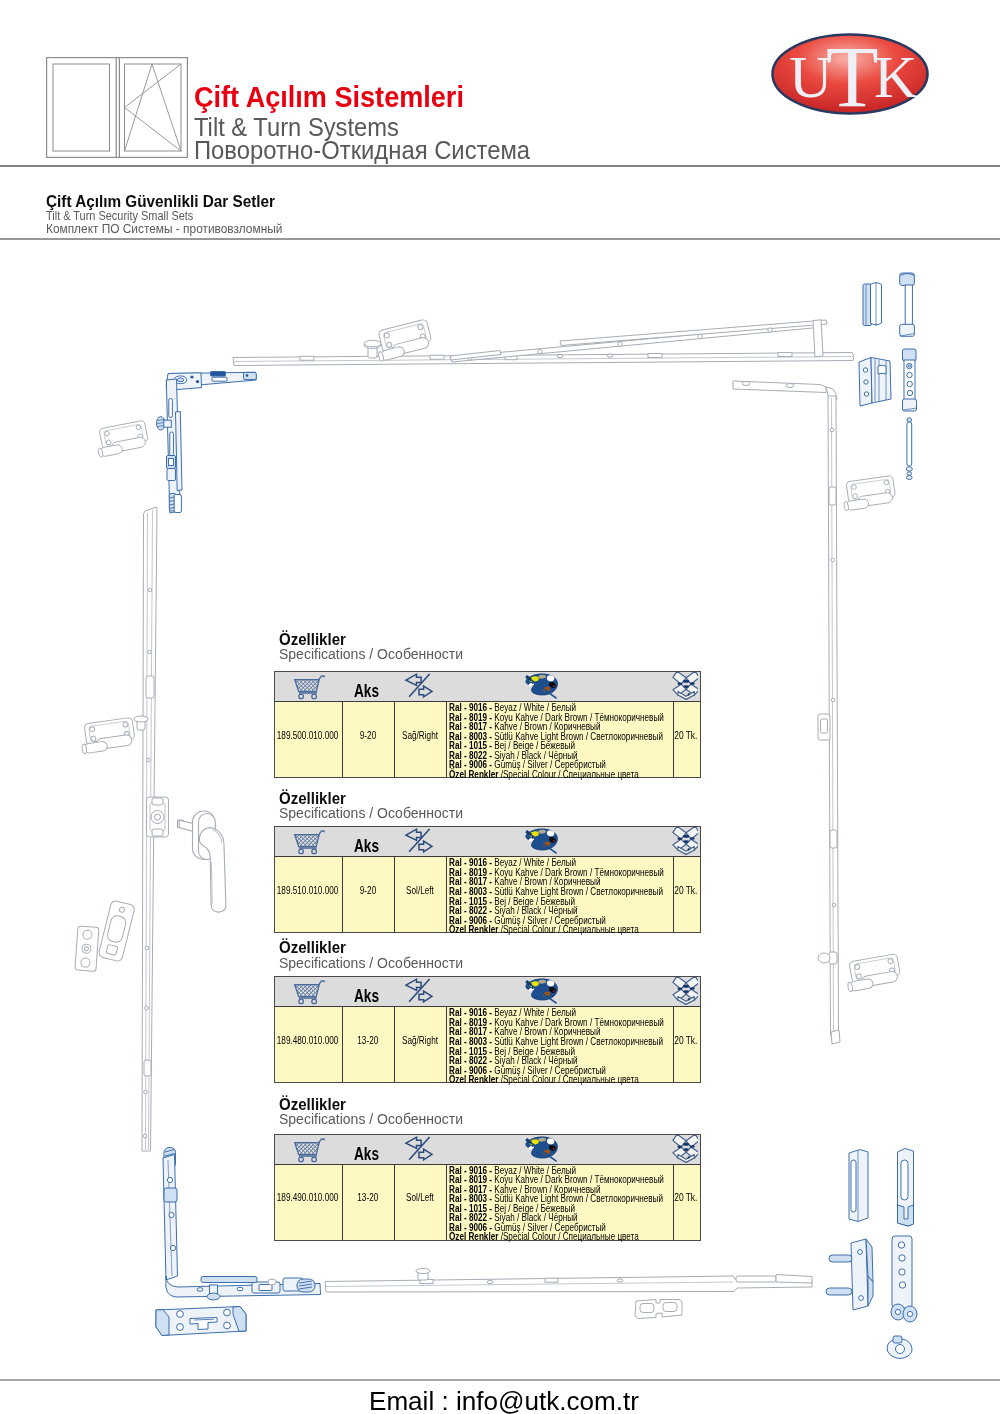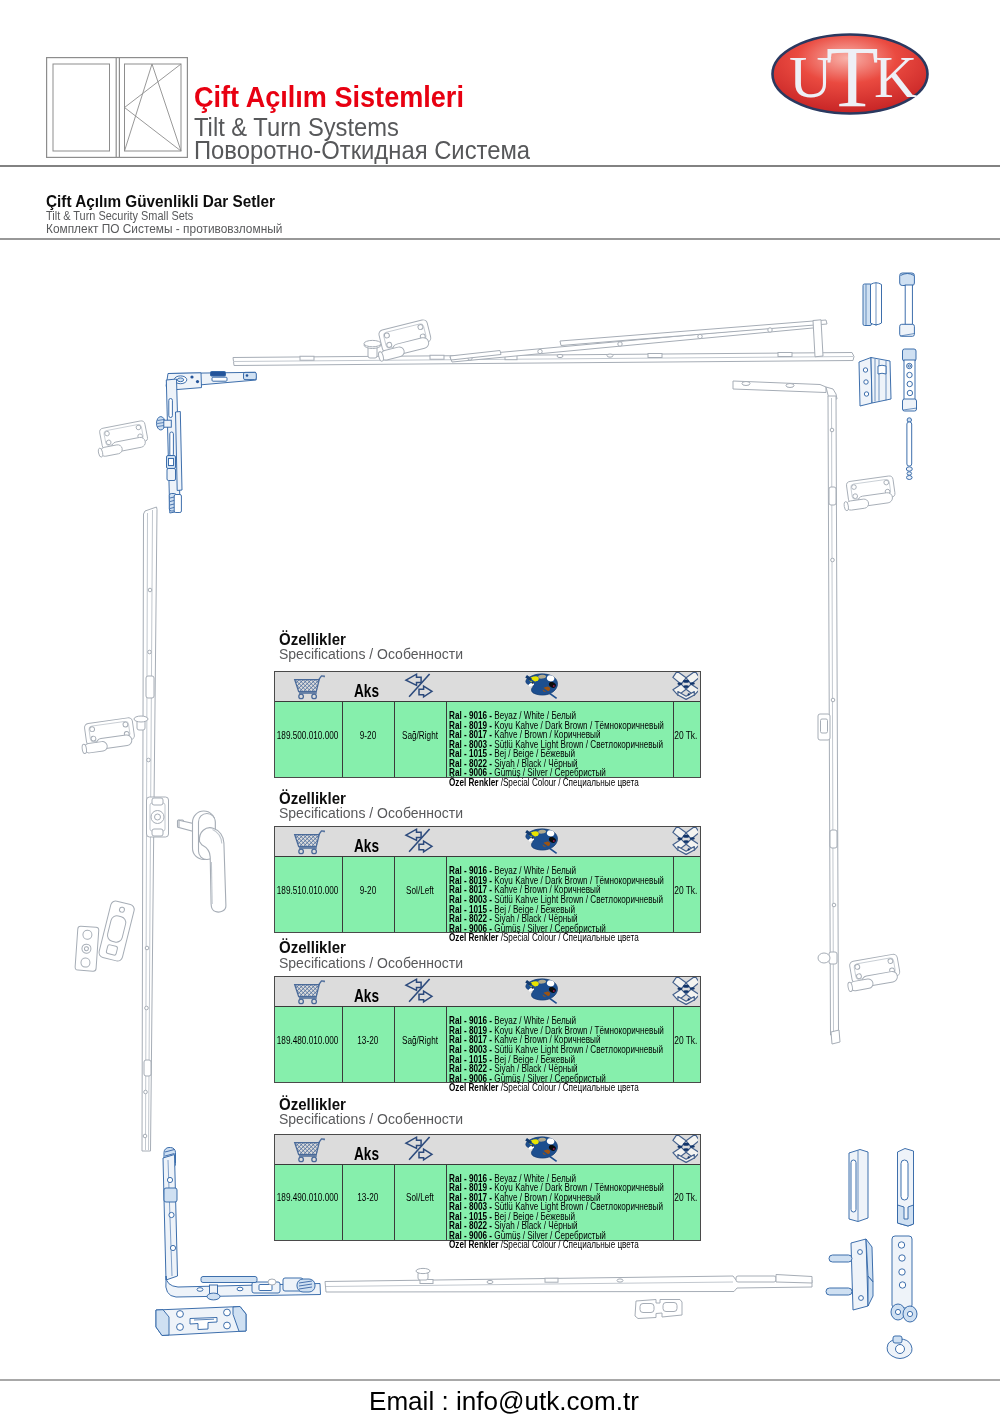--- a/index.html
+++ b/index.html
@@ -2,27 +2,27 @@
 <html><head><meta charset="utf-8">
 <style>
   html,body{margin:0;padding:0;}
   body{width:1000px;height:1414px;position:relative;background:#ffffff;
        font-family:"Liberation Sans",sans-serif;overflow:hidden;}
   .abs{position:absolute;}
   .nw{white-space:nowrap;transform-origin:0 0;}
   .hr1{position:absolute;left:0;width:1000px;}
   .ozel{font-weight:bold;font-size:16px;color:#0d0d0d;}
   .spec{font-size:14px;color:#58595b;}
-  .tblo{position:absolute;left:273.5px;width:425px;border:1.4px solid #4a4a4a;background:#86efac;}
+  .tblo{position:absolute;left:273.5px;width:425px;border:1.4px solid #4a4a4a;background:#fef9c3;}
   .thead{position:absolute;left:0;top:0;width:100%;height:29px;background:#dcdcdc;
          border-bottom:1.2px solid #3a3a3a;}
   .vline{position:absolute;top:29px;bottom:0;width:1.1px;background:#3a3a3a;}
   .cellc{position:absolute;top:29px;height:76px;display:flex;align-items:center;justify-content:center;}
   .cellc>div{font-size:10px;color:#000;transform:translateY(-4.3px) scaleX(0.82);white-space:nowrap;}
-  .ral{position:absolute;left:174.5px;top:31px;width:225px;margin-top:8px;}
+  .ral{position:absolute;left:174.5px;top:31px;width:225px;}
   .ral>div{white-space:nowrap;font-size:10px;line-height:9.55px;transform:scaleX(0.815);
            transform-origin:0 50%;color:#000;}
   .aksl{position:absolute;font-weight:bold;font-size:17.5px;color:#000;transform:scaleX(0.78);transform-origin:0 0;}
 </style>
 </head>
 <body>
 <svg class="abs" style="left:0;top:0;" width="1000" height="1414" viewBox="0 0 1000 1414">
     <g stroke="#a6adb6" fill="#ffffff" stroke-width="1">
       <polygon points="233,357.5 852,352.5 854,356.5 853,360.5 234,365.5"></polygon>
       <line x1="233" y1="361.5" x2="853" y2="356.5" stroke="#c2c8cf"></line>

